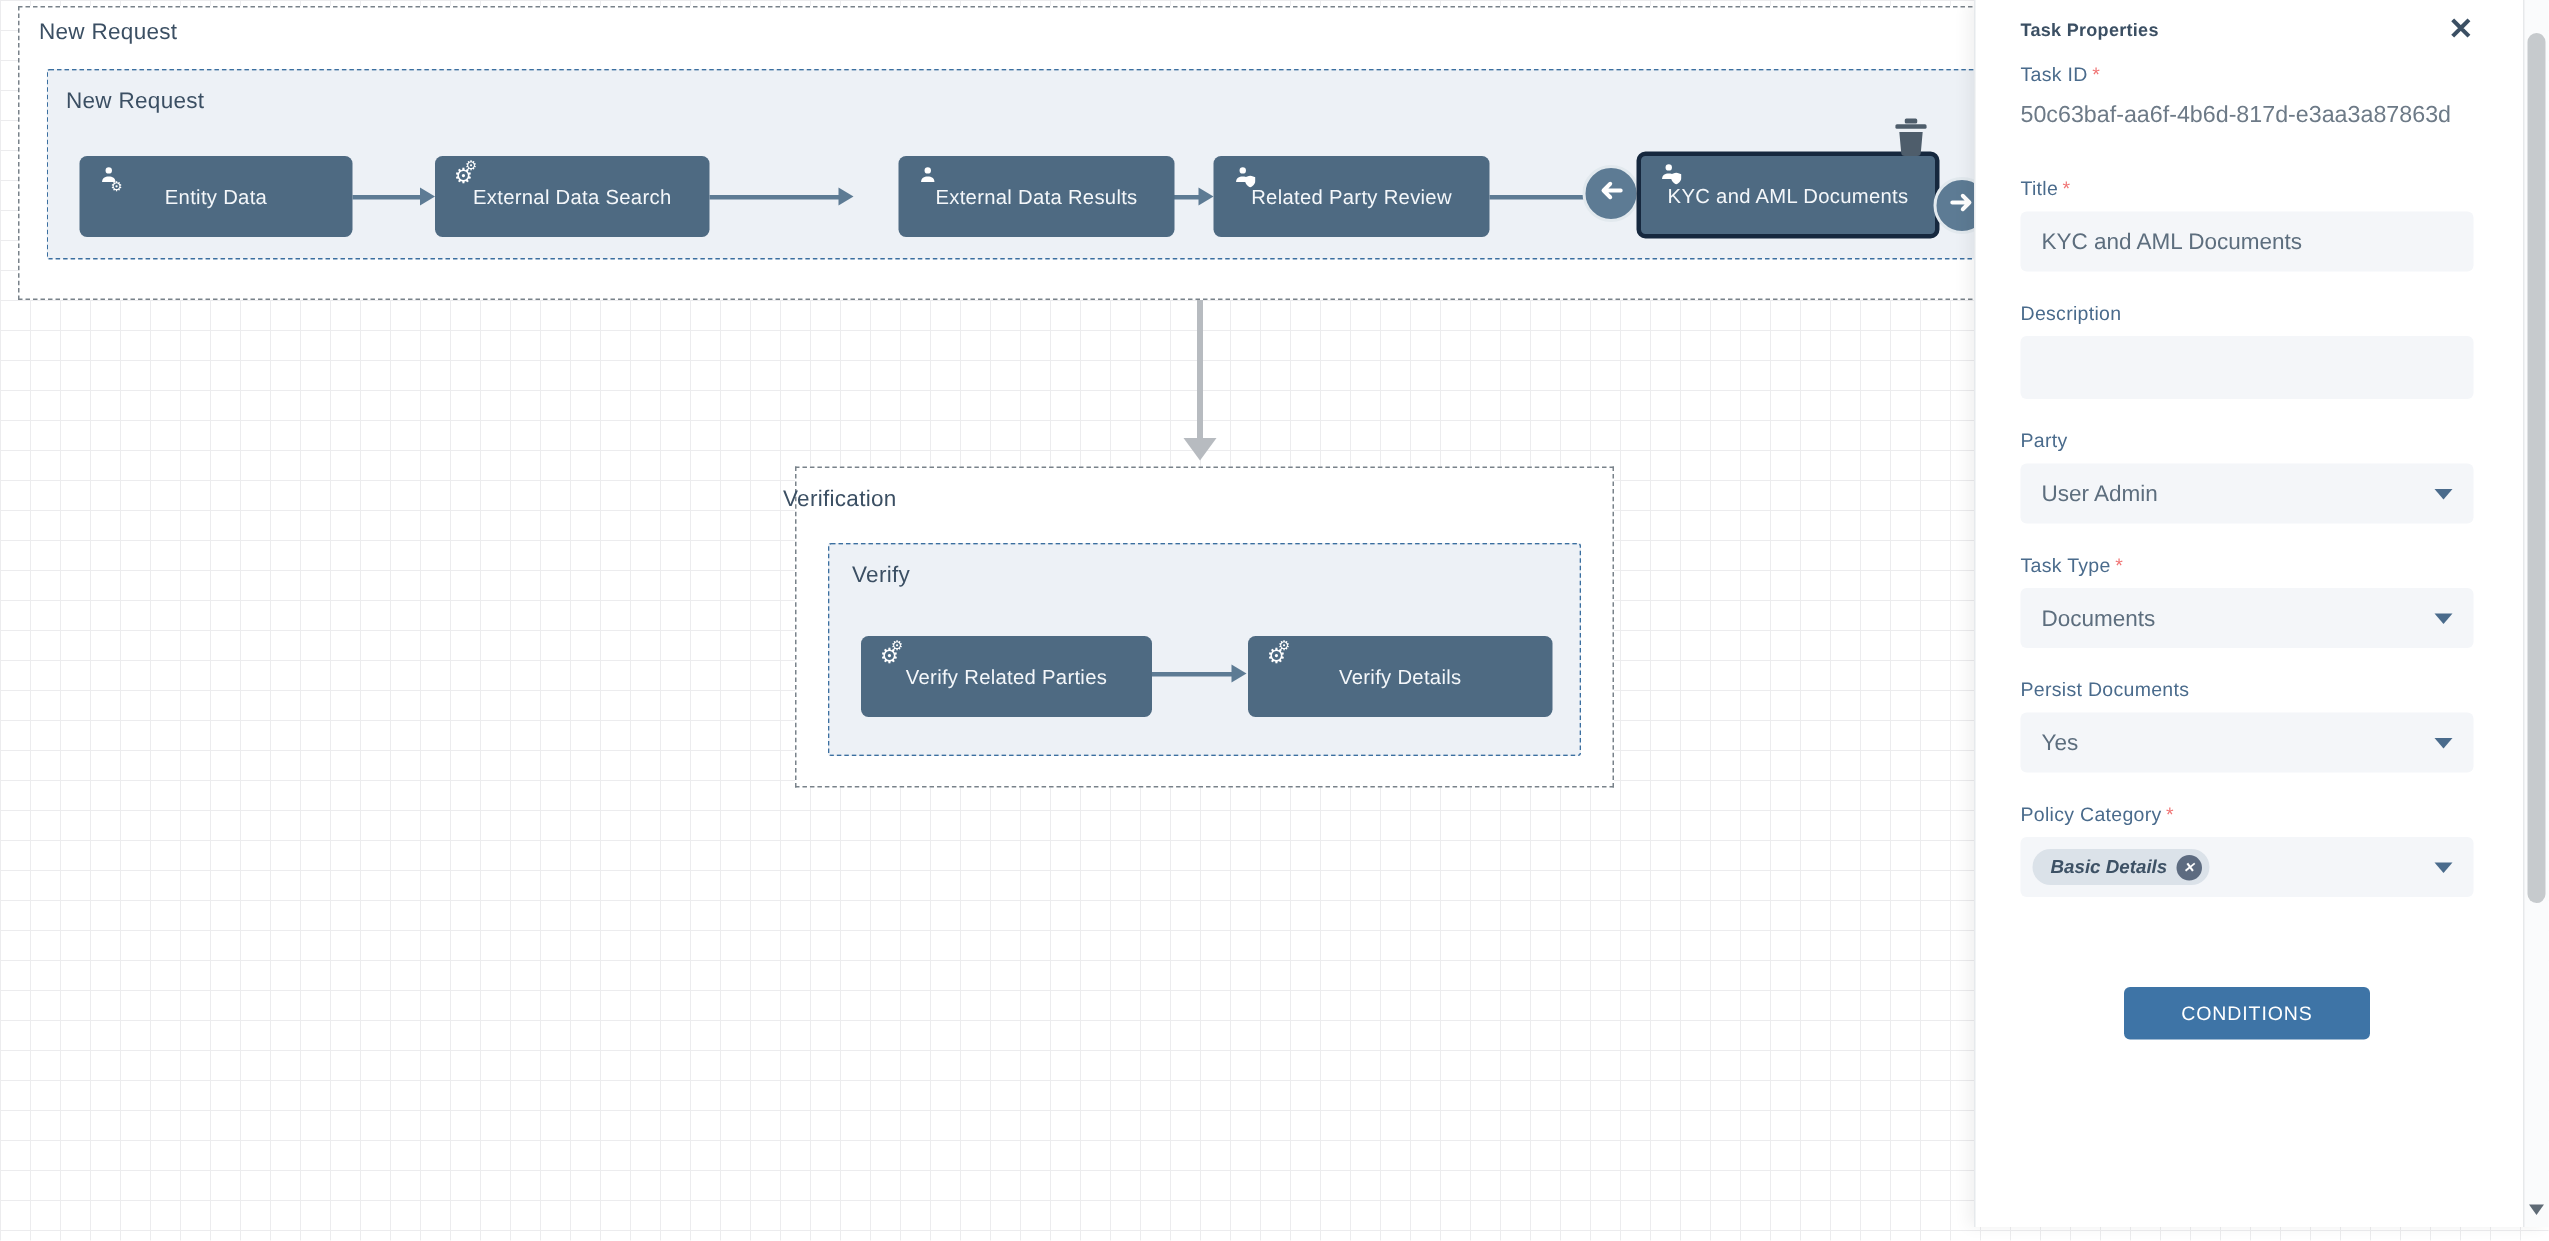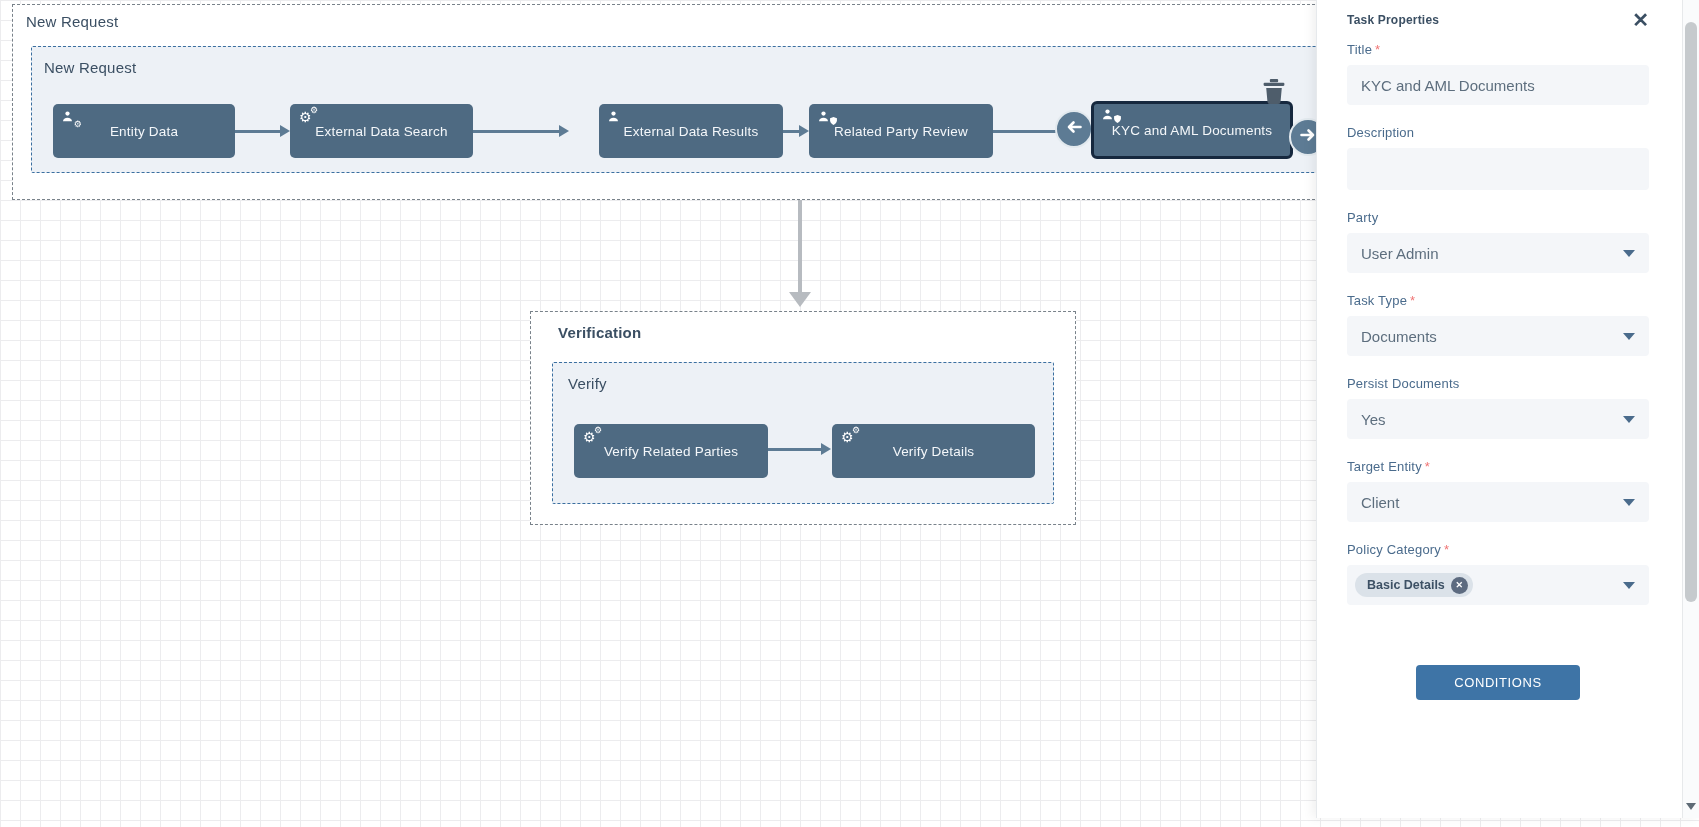--- a/index.html
+++ b/index.html
@@ -17,20 +17,21 @@
     --grid-line:#ececee;
   }
   *{box-sizing:border-box;margin:0;padding:0}
   html,body{width:1699px;height:827px;overflow:hidden;
     font-family:"Liberation Sans",sans-serif;}
   .canvas{
     position:absolute;inset:0;background-color:#fff;
     background-image:linear-gradient(var(--grid-line) 1px,transparent 1px),
                      linear-gradient(90deg,var(--grid-line) 1px,transparent 1px);
     background-size:20px 20px;
+    text-align:center;
   }
   .group-outer{
     position:absolute;background:#fff;border:1px dashed var(--group-outer-border);
   }
   .group-inner{
     position:absolute;background:var(--group-inner-bg);
     border:1px dashed var(--group-inner-border);border-radius:2px;
   }
   .group-label{
     position:absolute;font-size:15px;color:var(--header-color);letter-spacing:.2px;
@@ -202,21 +203,21 @@
       <rect x="8" y="1" width="8" height="3.2" rx="1"></rect>
       <rect x="2" y="4.6" width="20" height="3" rx="1"></rect>
       <path d="M4.5 9.6h15l-1.2 13.3a2.3 2.3 0 0 1-2.3 2.1H8a2.3 2.3 0 0 1-2.3-2.1z"></path>
     </svg>
   </div>
 
   <div class="vconnector" style="left:798px;top:200px;height:93px;"></div>
   <div class="vhead" style="left:789px;top:292px;"></div>
 
   <div class="group-outer" style="left:530px;top:311px;width:546px;height:214px;"></div>
-  <div class="group-label" style="left:558px;top:324px;font-weight:bold;">Verification</div>
+  <div class="group-label" style="left:522px;top:324px;">Verification</div>
 
   <div class="group-inner" style="left:552px;top:362px;width:502px;height:142px;"></div>
   <div class="group-label" style="left:568px;top:375px;">Verify</div>
 
   <div class="connector" style="left:768px;top:448px;width:54px;">
       <span class="head"></span>
     </div>
 
   <div class="node" style="left:574px;top:424px;width:194px;">
     <span class="node-icon cogs">
@@ -232,20 +233,24 @@
     <span>Verify Details</span>
   </div>
 </div>
 
 <div class="panel">
   <div class="panel-header">
     <span class="panel-title">Task Properties</span>
     <span class="close-x">✕</span>
   </div>
 
+  <div class="field" style="margin-bottom:0;">
+    <div class="field-label"><span>Task ID</span><span class="req">*</span></div>
+    <div class="value-text">50c63baf-aa6f-4b6d-817d-e3aa3a87863d</div>
+  </div>
 
   <div class="field">
     <div class="field-label"><span>Title</span><span class="req">*</span></div>
     <input class="input" value="KYC and AML Documents" style="">
   </div>
 
   <div class="field">
     <div class="field-label">Description</div>
     <div class="textbox"></div>
   </div>
@@ -267,31 +272,24 @@
   </div>
 
   <div class="field">
     <div class="field-label">Persist Documents</div>
     <div class="select">
       <span>Yes</span>
       <span class="caret"></span>
     </div>
   </div>
 
-  <div class="field">
-    <div class="field-label"><span>Target Entity</span><span class="req">*</span></div>
-    <div class="select">
-      <span>Client</span>
-      <span class="caret"></span>
-    </div>
-  </div>
 
   <div class="field">
     <div class="field-label"><span>Policy Category</span><span class="req">*</span></div>
-    <div class="select" style="padding-left:8px;">
+    <div class="select" style="padding-left:8px;font-style:italic;">
       <span class="chip">
         <span>Basic Details</span>
         <span class="chip-x">✕</span>
       </span>
       <span class="caret"></span>
     </div>
   </div>
 
   <button class="conditions-btn">CONDITIONS</button>
 </div>

